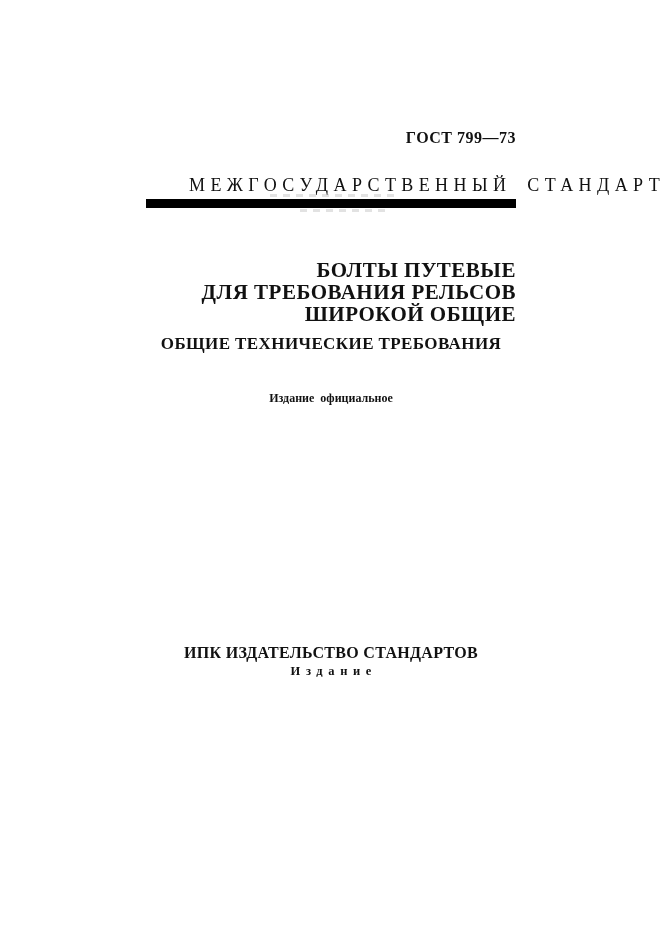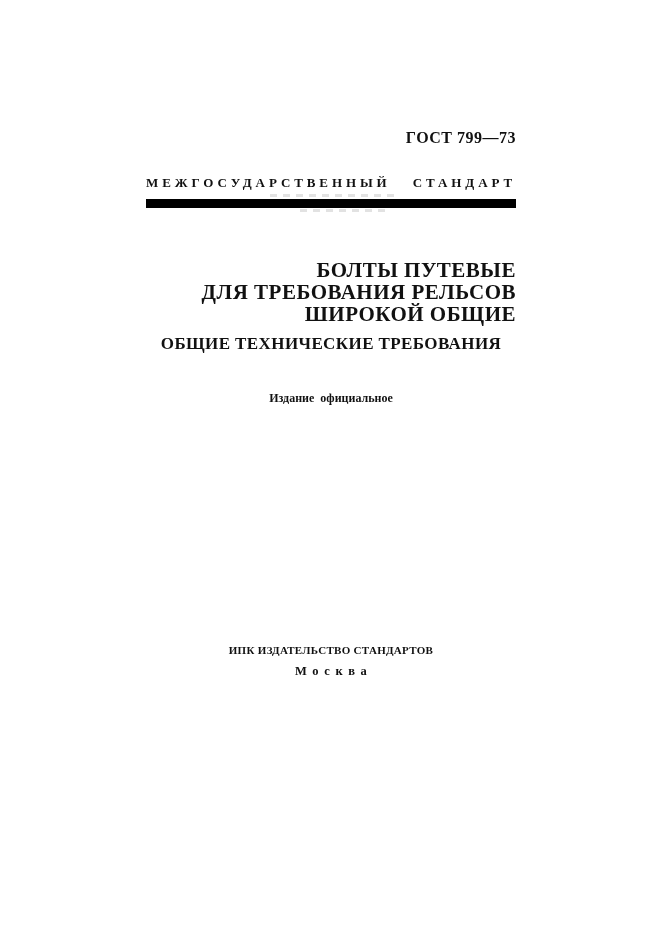--- a/index.html
+++ b/index.html
@@ -27,27 +27,28 @@
   }
   .std-number {
     top: 129px;
     text-align: right;
     font-size: 16px;
     font-weight: bold;
     letter-spacing: 0.5px;
   }
   .header-band {
     top: 175px;
-    font-size: 13px;
-    font-weight: bold;
+    font-size: 18px;
+    font-weight: normal;
     letter-spacing: 0.30em;
     white-space: nowrap;
     text-align: justify;
     text-align-last: justify;
     word-spacing: 6px;
+    margin-left: 43px;
   }
   .black-rule {
     top: 199px;
     height: 9px;
     background: #000000;
   }
   .bleed {
     position: absolute;
     height: 3px;
     opacity: 0.28;
@@ -82,21 +83,21 @@
   .edition {
     top: 391px;
     text-align: center;
     font-size: 12px;
     font-weight: bold;
     word-spacing: 3px;
   }
   .publisher {
     top: 644px;
     text-align: center;
-    font-size: 11px;
+    font-size: 16px;
     font-weight: bold;
     letter-spacing: 0.3px;
   }
   .city {
     top: 664px;
     text-align: center;
     font-size: 12.5px;
     font-weight: bold;
     letter-spacing: 0.45em;
     text-indent: 0.45em; 
@@ -121,15 +122,15 @@
     <span class="title-line">ДЛЯ ТРЕБОВАНИЯ РЕЛЬСОВ</span>
     <span class="title-line">ШИРОКОЙ ОБЩИЕ</span>
   </div>
 
   <div class="col subtitle">ОБЩИЕ ТЕХНИЧЕСКИЕ ТРЕБОВАНИЯ</div>
 
   <div class="col edition">Издание официальное</div>
 
   <div class="col publisher">ИПК ИЗДАТЕЛЬСТВО СТАНДАРТОВ</div>
 
-  <div class="col city">Москва</div>
+  <div class="col city">Издание</div>
 
 </div>
 
 </body></html>

